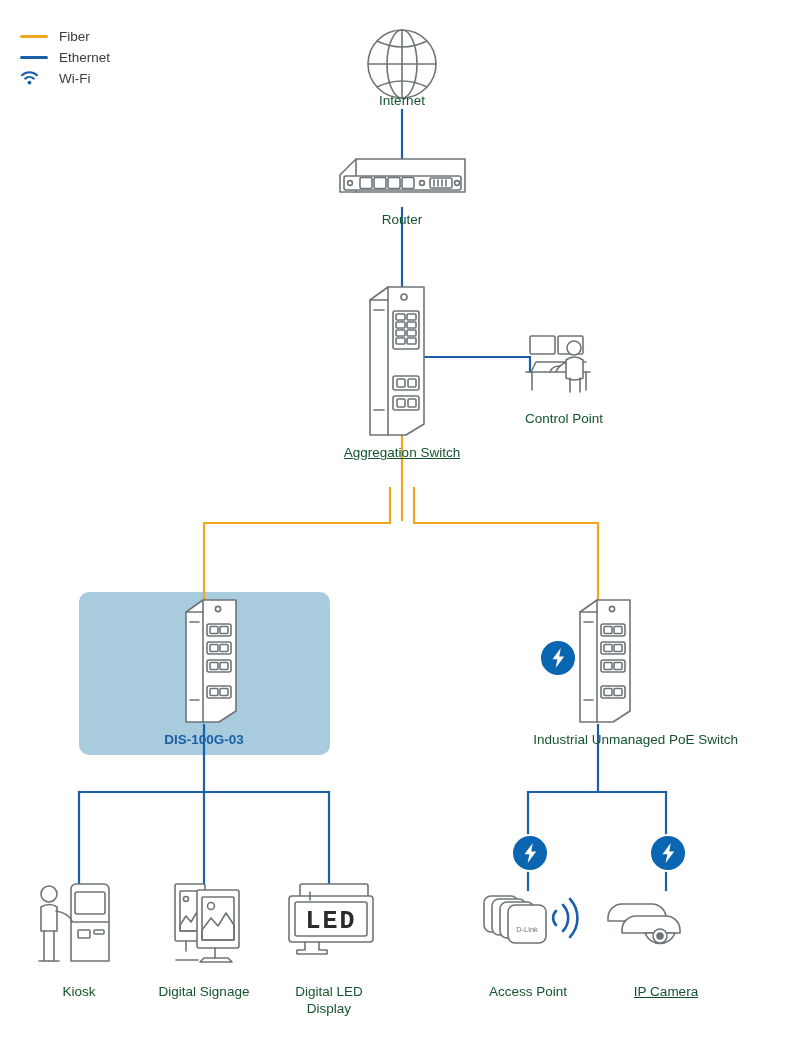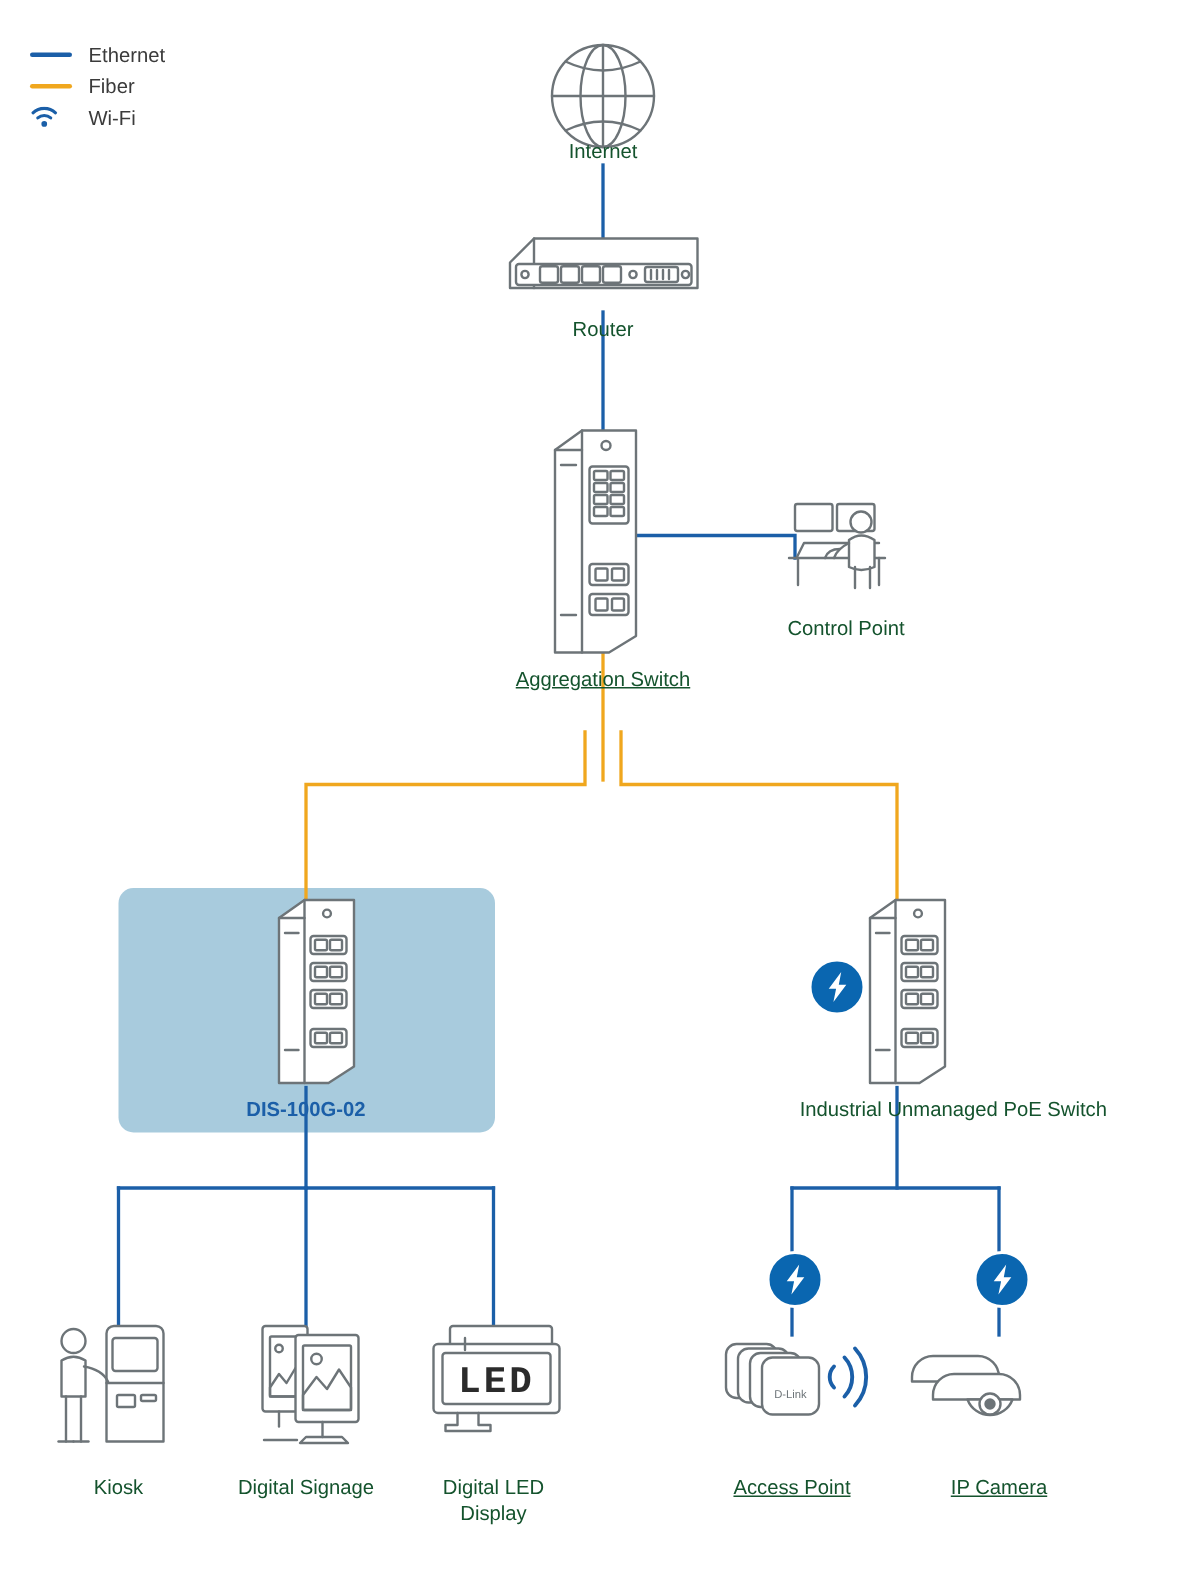--- a/index.html
+++ b/index.html
@@ -88,29 +88,29 @@
   .badge svg { display:block; }
 </style>
 </head>
 <body>
 
 <div id="stage">
 
   <div class="legend">
     <div class="legend-row">
       <span class="legend-key">
+        <span class="legend-line" style="background:#f0a71e"></span>
+      </span>
+      <span class="legend-label">Fiber</span>
+    </div>
+    <div class="legend-row">
+      <span class="legend-key">
         <span class="legend-line" style="background:#1b5fa8"></span>
       </span>
       <span class="legend-label">Ethernet</span>
-    </div>
-    <div class="legend-row">
-      <span class="legend-key">
-        <span class="legend-line" style="background:#f0a71e"></span>
-      </span>
-      <span class="legend-label">Fiber</span>
     </div>
     <div class="legend-row">
       <span class="legend-key">
         <svg width="19" height="15" viewBox="0 0 19 15">
           <path d="M2 4.2 A11 11 0 0 1 17 4.2" fill="none" stroke="#1b5fa8" stroke-width="2.1" stroke-linecap="round"></path>
           <path d="M5.2 7.6 A6.6 6.6 0 0 1 13.8 7.6" fill="none" stroke="#1b5fa8" stroke-width="2.1" stroke-linecap="round"></path>
           <circle cx="9.5" cy="11.6" r="1.9" fill="#1b5fa8"></circle>
         </svg>
       </span>
       <span class="legend-label">Wi-Fi</span>
@@ -343,22 +343,22 @@
   <div class="badge" style="left:649px; top:834px;">
     <svg width="30" height="30" viewBox="0 0 30 30">
       <path d="M17.8 5 L9.5 16.2 H14.4 L12.6 25 L21.2 13.5 H16.2 Z" fill="#ffffff"></path>
     </svg>
   </div>
 
   <div class="node-label" style="left:332px; top:92px; width:140px;">Internet</div>
   <div class="node-label" style="left:332px; top:211px; width:140px;">Router</div>
   <div class="node-label" style="left:312px; top:444px; width:180px;text-decoration:underline;">Aggregation Switch</div>
   <div class="node-label" style="left:484px; top:410px; width:160px;">Control Point</div>
-  <div class="node-label accent" style="left:124px; top:731px; width:160px;">DIS-100G-02</div>
+  <div class="node-label accent" style="left:124px; top:731px; width:160px;">DIS-100G-03</div>
   <div class="node-label" style="left:458px; top:731px; width:280px;text-align:right;">Industrial Unmanaged PoE Switch</div>
   <div class="node-label" style="left:19px; top:983px; width:120px;">Kiosk</div>
   <div class="node-label" style="left:134px; top:983px; width:140px;">Digital Signage</div>
   <div class="node-label" style="left:269px; top:983px; width:120px;">Digital LED
 Display</div>
-  <div class="node-label" style="left:458px; top:983px; width:140px;text-decoration:underline;">Access Point</div>
+  <div class="node-label" style="left:458px; top:983px; width:140px;">Access Point</div>
   <div class="node-label" style="left:601px; top:983px; width:130px;text-decoration:underline;">IP Camera</div>
 
 </div>
 
 </body></html>

